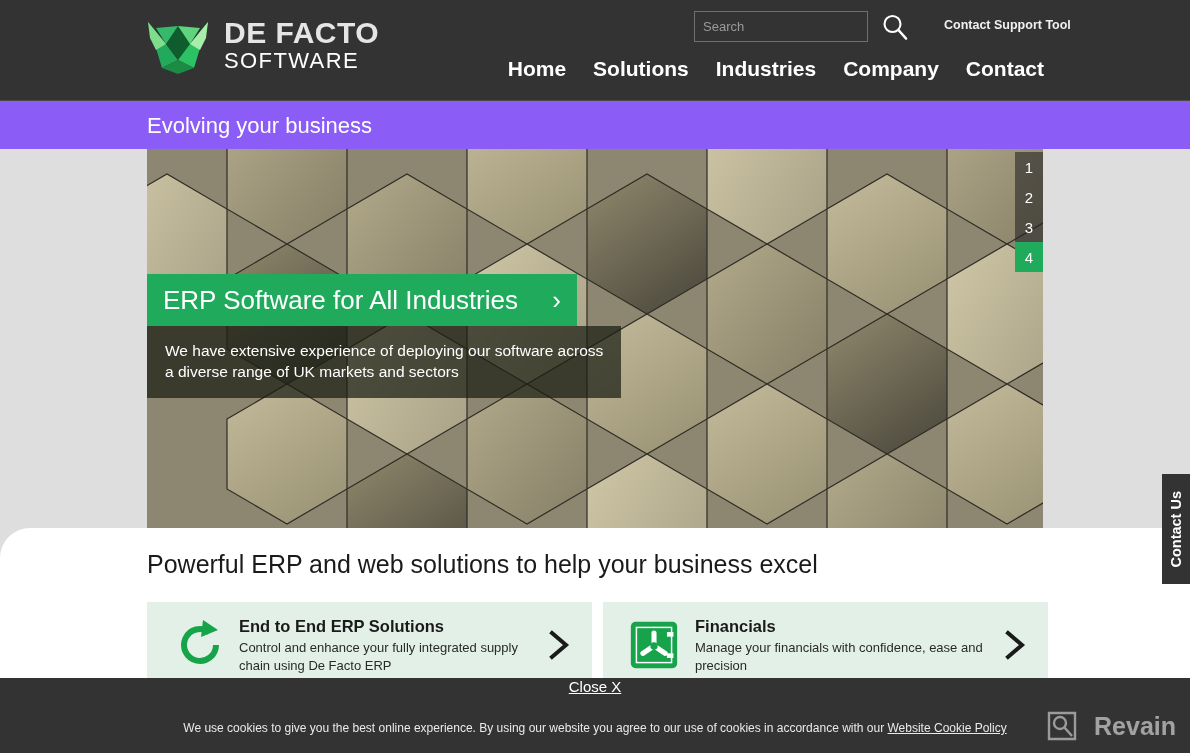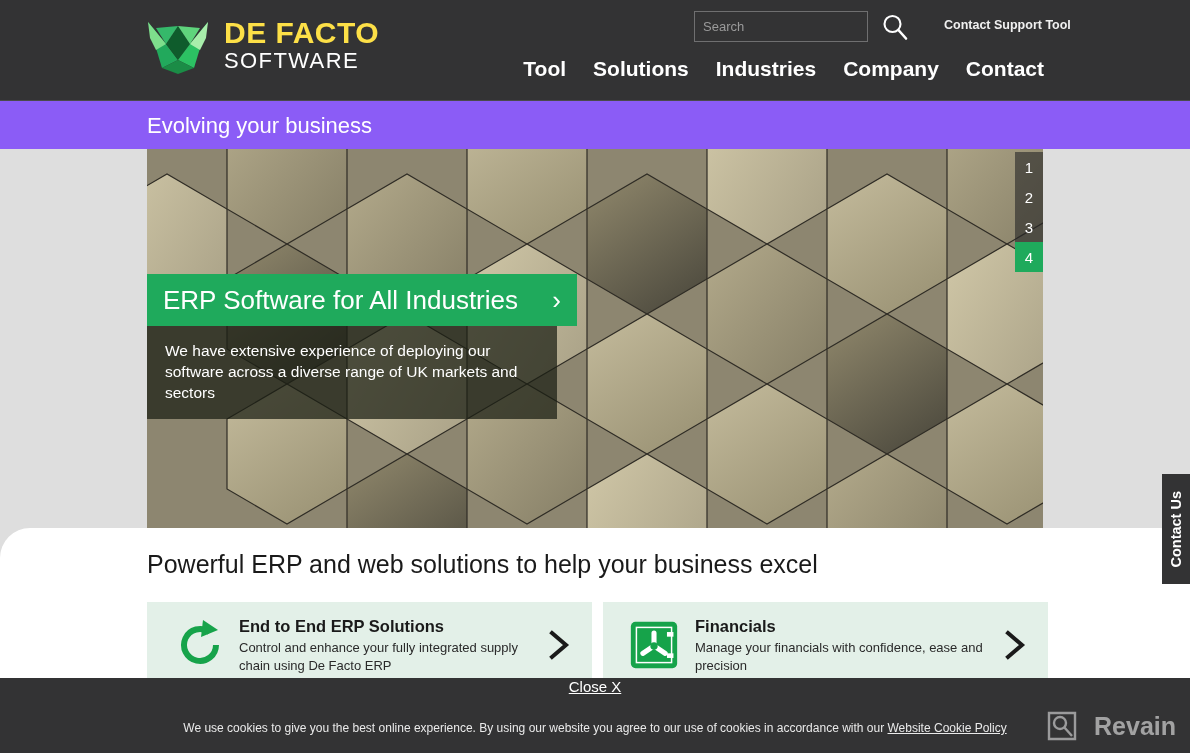--- a/index.html
+++ b/index.html
@@ -17,21 +17,21 @@
     width: 1190px; height: 100px;
     background: #333334;
   }
   .logo-wrap {
     position: absolute; left: 146px; top: 16px;
     display: flex; align-items: center; gap: 14px;
   }
   .logo-mark { width: 64px; height: 60px; display: block; }
   .logo-text { line-height: 1; padding-bottom: 2px; }
   .logo-title {
-    color: #fde047; font-size: 30px; font-weight: bold;
+    color: #e5e5e5; font-size: 30px; font-weight: bold;
     letter-spacing: 0.5px; display: block;
   }
   .logo-sub {
     color: #fff; font-size: 22px; font-weight: normal;
     letter-spacing: 1.4px; display: block; margin-top: 2px;
   }
   .search-row {
     position: absolute; left: 694px; top: 11px;
     display: flex; align-items: center; gap: 12px;
   }
@@ -86,21 +86,21 @@
     display: flex; align-items: center; justify-content: space-between;
     padding: 0 16px 0 16px;
   }
   .hero-title {
     color: #fff; font-size: 26px; font-weight: normal; white-space: nowrap;
   }
   .hero-title-chev { color: #fff; font-size: 26px; margin-left: 10px; }
   .hero-desc {
     background: rgba(26,30,20,0.72);
     color: #fff; font-size: 15.5px; line-height: 21px;
-    padding: 14px 16px 16px 18px; width: 410px;
+    padding: 14px 16px 16px 18px; width: 474px;
   }
   .slide-nums {
     position: absolute; right: 0; top: 3px;
     width: 28px; display: flex; flex-direction: column;
   }
   .slide-num {
     height: 30px; width: 28px;
     display: flex; align-items: center; justify-content: center;
     color: #fff; font-size: 15px;
     background: rgba(40,40,40,0.62); cursor: pointer;
@@ -205,21 +205,21 @@
       <input class="search-input" type="text" placeholder="Search" style="">
       <svg class="search-icon" viewBox="0 0 30 30">
         <circle cx="12.5" cy="12" r="8" fill="none" stroke="#fff" stroke-width="2.1"></circle>
         <line x1="18.4" y1="18" x2="26" y2="26.5" stroke="#fff" stroke-width="2.6" stroke-linecap="round"></line>
       </svg>
     </div>
 
     <a class="client-tool" href="#">Contact Support Tool</a>
 
     <nav class="mainnav">
-      <a href="#">Tool</a>
+      <a href="#">Home</a>
       <a href="#">Solutions</a>
       <a href="#">Industries</a>
       <a href="#">Company</a>
       <a href="#">Contact</a>
     </nav>
   </div>
 
   <div class="tagline-bar">
     <div class="tagline">Evolving your business</div>
   </div>

